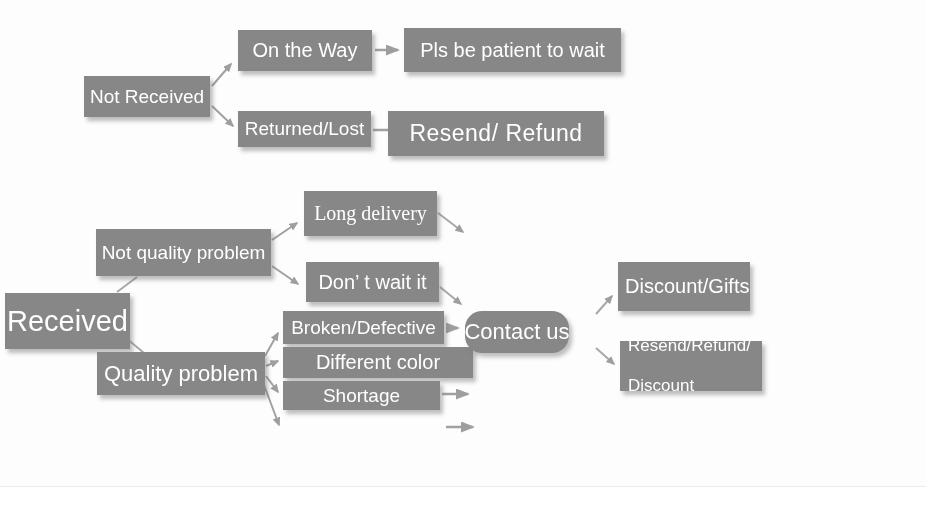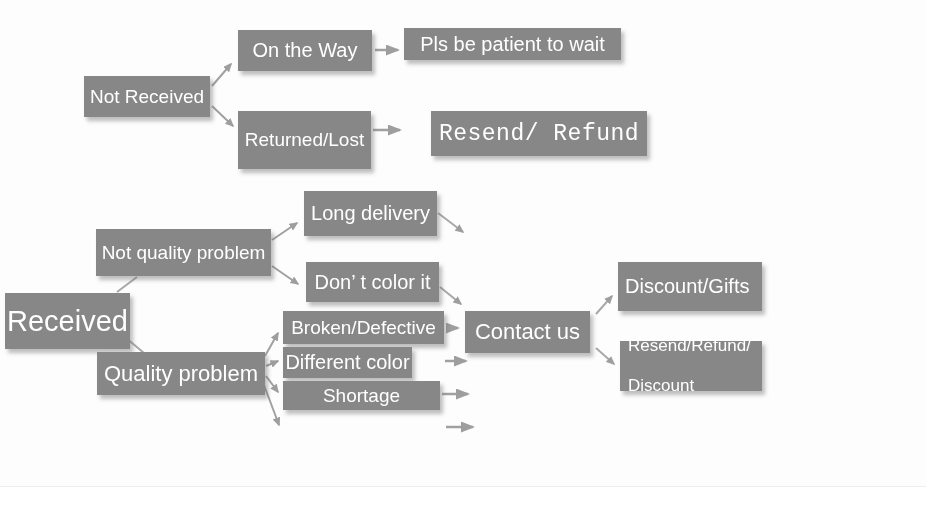--- a/index.html
+++ b/index.html
@@ -25,34 +25,34 @@
     color:#ffffff;
     display:flex;
     align-items:center;
     justify-content:center;
     white-space:nowrap;
     box-shadow:3px 4px 4px rgba(110,110,110,0.45);
     box-sizing:border-box;
   }
   .n-not-received {left:84px;  top:76px;  width:126px; height:41px; font-size:19px;}
   .n-on-the-way   {left:238px; top:30px;  width:134px; height:41px; font-size:20px;text-align:right;}
-  .n-pls-wait     {left:404px; top:28px;  width:217px; height:32px; font-size:20px;}
-  .n-returned-lost{left:238px; top:111px; width:133px; height:58px; font-size:19px;}
-  .n-resend-refund{left:431px; top:111px; width:216px; height:45px; font-size:23px; letter-spacing:0.5px;font-family:Liberation Mono, monospace;}
+  .n-pls-wait     {left:404px; top:28px;  width:217px; height:44px; font-size:20px;}
+  .n-returned-lost{left:238px; top:111px; width:133px; height:36px; font-size:19px;}
+  .n-resend-refund{left:388px; top:111px; width:216px; height:45px; font-size:23px; letter-spacing:0.5px;}
   .n-received     {left:5px;   top:293px; width:125px; height:56px; font-size:29px;}
   .n-not-quality  {left:96px;  top:229px; width:175px; height:47px; font-size:19px;}
   .n-quality      {left:97px;  top:352px; width:168px; height:43px; font-size:22px;text-align:right;}
-  .n-long-delivery{left:304px; top:191px; width:133px; height:45px; font-size:20px;}
+  .n-long-delivery{left:304px; top:191px; width:133px; height:45px; font-size:20px;font-family:Liberation Serif, serif;}
   .n-dont-like    {left:306px; top:262px; width:133px; height:40px; font-size:20px;}
   .n-broken       {left:283px; top:311px; width:161px; height:33px; font-size:19px;}
-  .n-different    {left:283px; top:347px; width:129px; height:31px; font-size:20px;}
+  .n-different    {left:283px; top:347px; width:190px; height:31px; font-size:20px;}
   .n-shortage     {left:283px; top:381px; width:157px; height:29px; font-size:19px;}
   .n-wrong        {left:284px; top:414px; width:160px; height:31px; font-size:20px;}
-  .n-contact      {left:465px; top:311px; width:125px; height:42px; font-size:22px;}
-  .n-discount-gifts{left:618px;top:262px; width:144px; height:49px; font-size:20px;
+  .n-contact      {left:465px; top:311px; width:104px; height:42px; font-size:22px;border-radius:17px;}
+  .n-discount-gifts{left:618px;top:262px; width:132px; height:49px; font-size:20px;
                     justify-content:flex-start;padding-left:7px;}
   .n-resend2      {left:620px; top:341px; width:142px; height:50px; font-size:17px;
                    flex-direction:column;align-items:flex-start;justify-content:center;
                    padding-left:8px;line-height:1.18;gap:20px;}
 </style>
 </head>
 <body>
 
 <div class="canvas">
 
@@ -99,21 +99,21 @@
   <div class="node n-on-the-way">On the Way</div>
   <div class="node n-pls-wait">Pls be patient to wait</div>
   <div class="node n-returned-lost">Returned/Lost</div>
   <div class="node n-resend-refund">Resend/ Refund</div>
 
   <div class="node n-received">Received</div>
   <div class="node n-not-quality">Not quality problem</div>
   <div class="node n-quality">Quality problem</div>
 
   <div class="node n-long-delivery">Long delivery</div>
-  <div class="node n-dont-like">Don’ t color it</div>
+  <div class="node n-dont-like">Don’ t wait it</div>
 
   <div class="node n-broken">Broken/Defective</div>
   <div class="node n-different">Different color</div>
   <div class="node n-shortage">Shortage</div>
 
   <div class="node n-contact">Contact us</div>
   <div class="node n-discount-gifts">Discount/Gifts</div>
   <div class="node n-resend2">
     <span>Resend/Refund/</span>
     <span>Discount</span>

